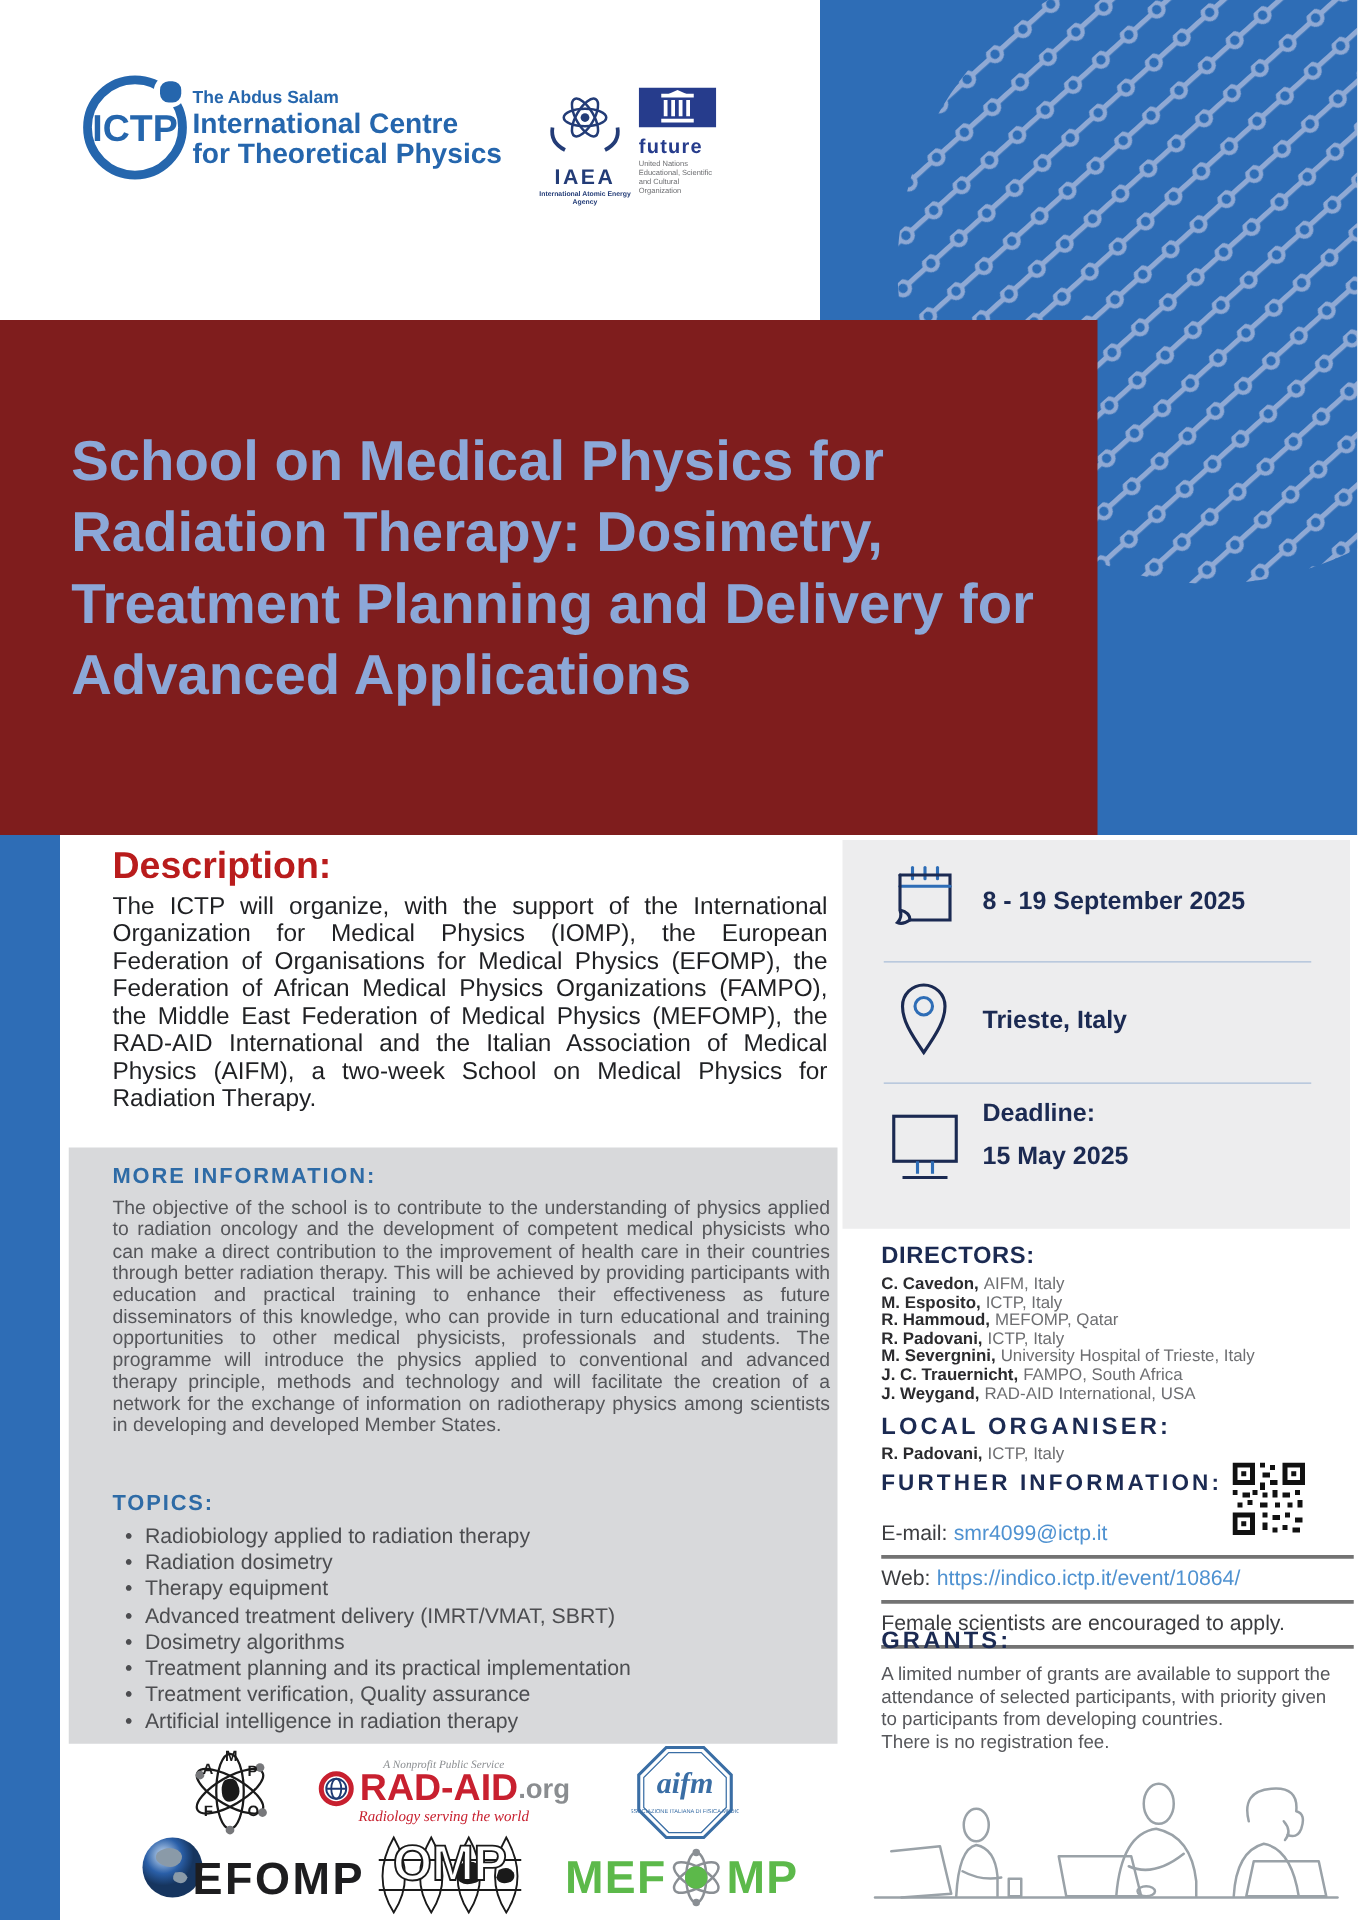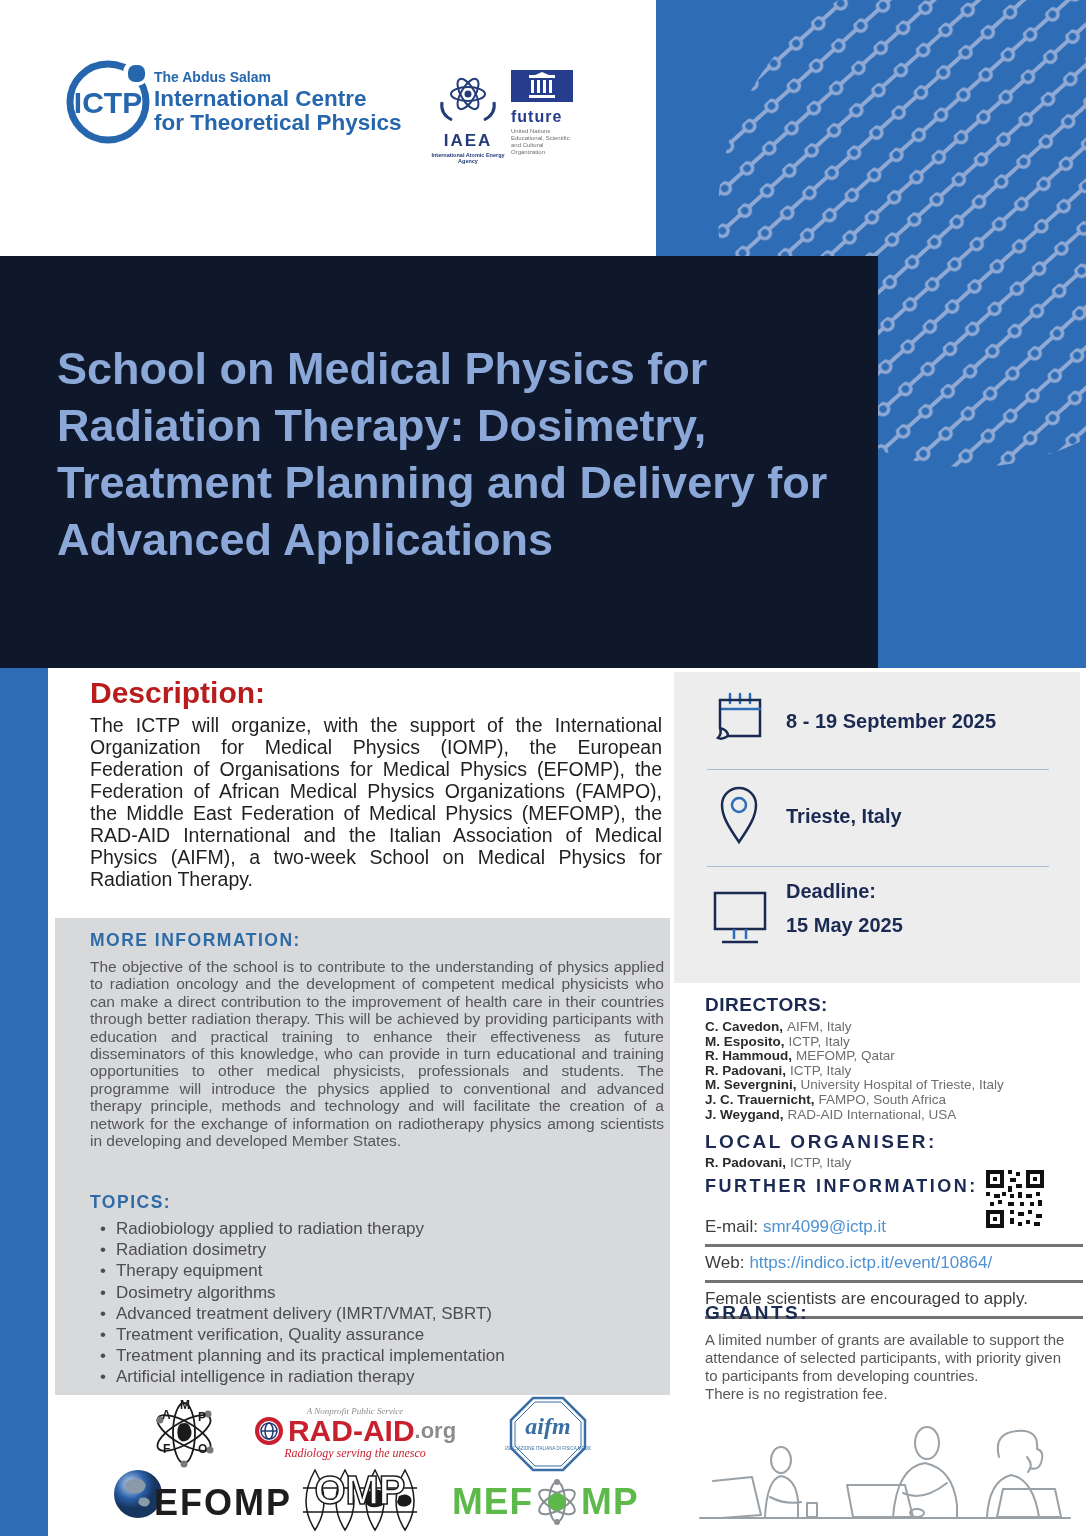--- a/index.html
+++ b/index.html
@@ -4,21 +4,21 @@
 <style>
   html,body{margin:0;padding:0;background:#fff;}
   .page{position:relative;width:1086px;height:1536px;background:#ffffff;overflow:hidden;
         font-family:"Liberation Sans",sans-serif;}
 
   
   .blue-panel{position:absolute;left:656px;top:0;width:430px;height:668px;background:#2e6db6;overflow:hidden;}
   .blue-panel svg{position:absolute;left:0;top:0;}
 
   
-  .navy-block{position:absolute;left:0;top:256px;width:878px;height:412px;background:#0f172a;}
+  .navy-block{position:absolute;left:0;top:256px;width:878px;height:412px;background:#7f1d1d;}
   .main-title{position:absolute;left:57px;top:84px;color:#8ca8d8;font-size:45px;line-height:57px;font-weight:bold;letter-spacing:0px;}
 
   
   .left-strip{position:absolute;left:0;top:668px;width:48px;height:868px;background:#2e6db6;}
 
   
   .ictp-logo{position:absolute;left:62px;top:56px;display:flex;align-items:center;}
   .ictp-text{color:#2566ad;}
   .ictp-tagline{font-size:14px;font-weight:bold;margin-bottom:2px;}
   .ictp-name{font-size:22.5px;font-weight:bold;line-height:24px;}
@@ -151,24 +151,24 @@
   </div>
 
   <div class="moreinfo-block">
     <div class="moreinfo-heading">MORE INFORMATION:</div>
     <div class="moreinfo-body">The objective of the school is to contribute to the understanding of physics applied to radiation oncology and the development of competent medical physicists who can make a direct contribution to the improvement of health care in their countries through better radiation therapy. This will be achieved by providing participants with education and practical training to enhance their effectiveness as future disseminators of this knowledge, who can provide in turn educational and training opportunities to other medical physicists, professionals and students. The programme will introduce the physics applied to conventional and advanced therapy principle, methods and technology and will facilitate the creation of a network for the exchange of information on radiotherapy physics among scientists in developing and developed Member States.</div>
     <div class="topics-heading">TOPICS:</div>
     <ul class="topics-list">
       <li>Radiobiology applied to radiation therapy</li>
       <li>Radiation dosimetry</li>
       <li>Therapy equipment</li>
+      <li>Advanced treatment delivery (IMRT/VMAT, SBRT)</li>
       <li>Dosimetry algorithms</li>
-      <li>Advanced treatment delivery (IMRT/VMAT, SBRT)</li>
+      <li>Treatment planning and its practical implementation</li>
       <li>Treatment verification, Quality assurance</li>
-      <li>Treatment planning and its practical implementation</li>
       <li>Artificial intelligence in radiation therapy</li>
     </ul>
   </div>
 
   <div class="sidebar">
     <div class="sb-icon" style="left:40px;top:18px;">
       <svg width="52" height="56" viewBox="0 0 52 56">
         <g fill="none" stroke-linecap="round">
           <line x1="16" y1="4" x2="16" y2="13" stroke="#2e6db6" stroke-width="2.5"></line>
           <line x1="26" y1="4" x2="26" y2="13" stroke="#2e6db6" stroke-width="2.5"></line>
@@ -322,21 +322,21 @@
     <div class="radaid-main">
       <svg width="30" height="30" viewBox="0 0 30 30" style="margin-right:4px;">
         <circle cx="15" cy="15" r="12" fill="none" stroke="#c8202f" stroke-width="4"></circle>
         <circle cx="15" cy="15" r="8" fill="none" stroke="#1f3b73" stroke-width="1.5"></circle>
         <ellipse cx="15" cy="15" rx="4" ry="8" fill="none" stroke="#1f3b73" stroke-width="1.5"></ellipse>
         <line x1="7" y1="15" x2="23" y2="15" stroke="#1f3b73" stroke-width="1.5"></line>
       </svg>
       <span>RAD-AID</span>
         <span class="suffix">.org</span>
     </div>
-    <div class="radaid-bottom">Radiology serving the unesco</div>
+    <div class="radaid-bottom">Radiology serving the world</div>
   </div>
 
   <div class="logo-box aifm-box" style="left:505px;top:1394px;">
     <svg width="86" height="80" viewBox="0 0 86 80">
       <polygon points="28,4 58,4 80,26 80,54 58,76 28,76 6,54 6,26" fill="#ffffff" stroke="#3a6ea5" stroke-width="2.5"></polygon>
       <polygon points="30,8 56,8 76,28 76,52 56,72 30,72 10,52 10,28" fill="none" stroke="#3a6ea5" stroke-width="1"></polygon>
       <text x="43" y="40" text-anchor="middle" font-family="Liberation Serif, serif" font-style="italic" font-weight="bold" font-size="24" fill="#3a6ea5">aifm</text>
       <text x="43" y="56" text-anchor="middle" font-family="Liberation Sans, sans-serif" font-size="4.5" fill="#3a6ea5">ASSOCIAZIONE ITALIANA DI FISICA MEDICA</text>
     </svg>
   </div>

